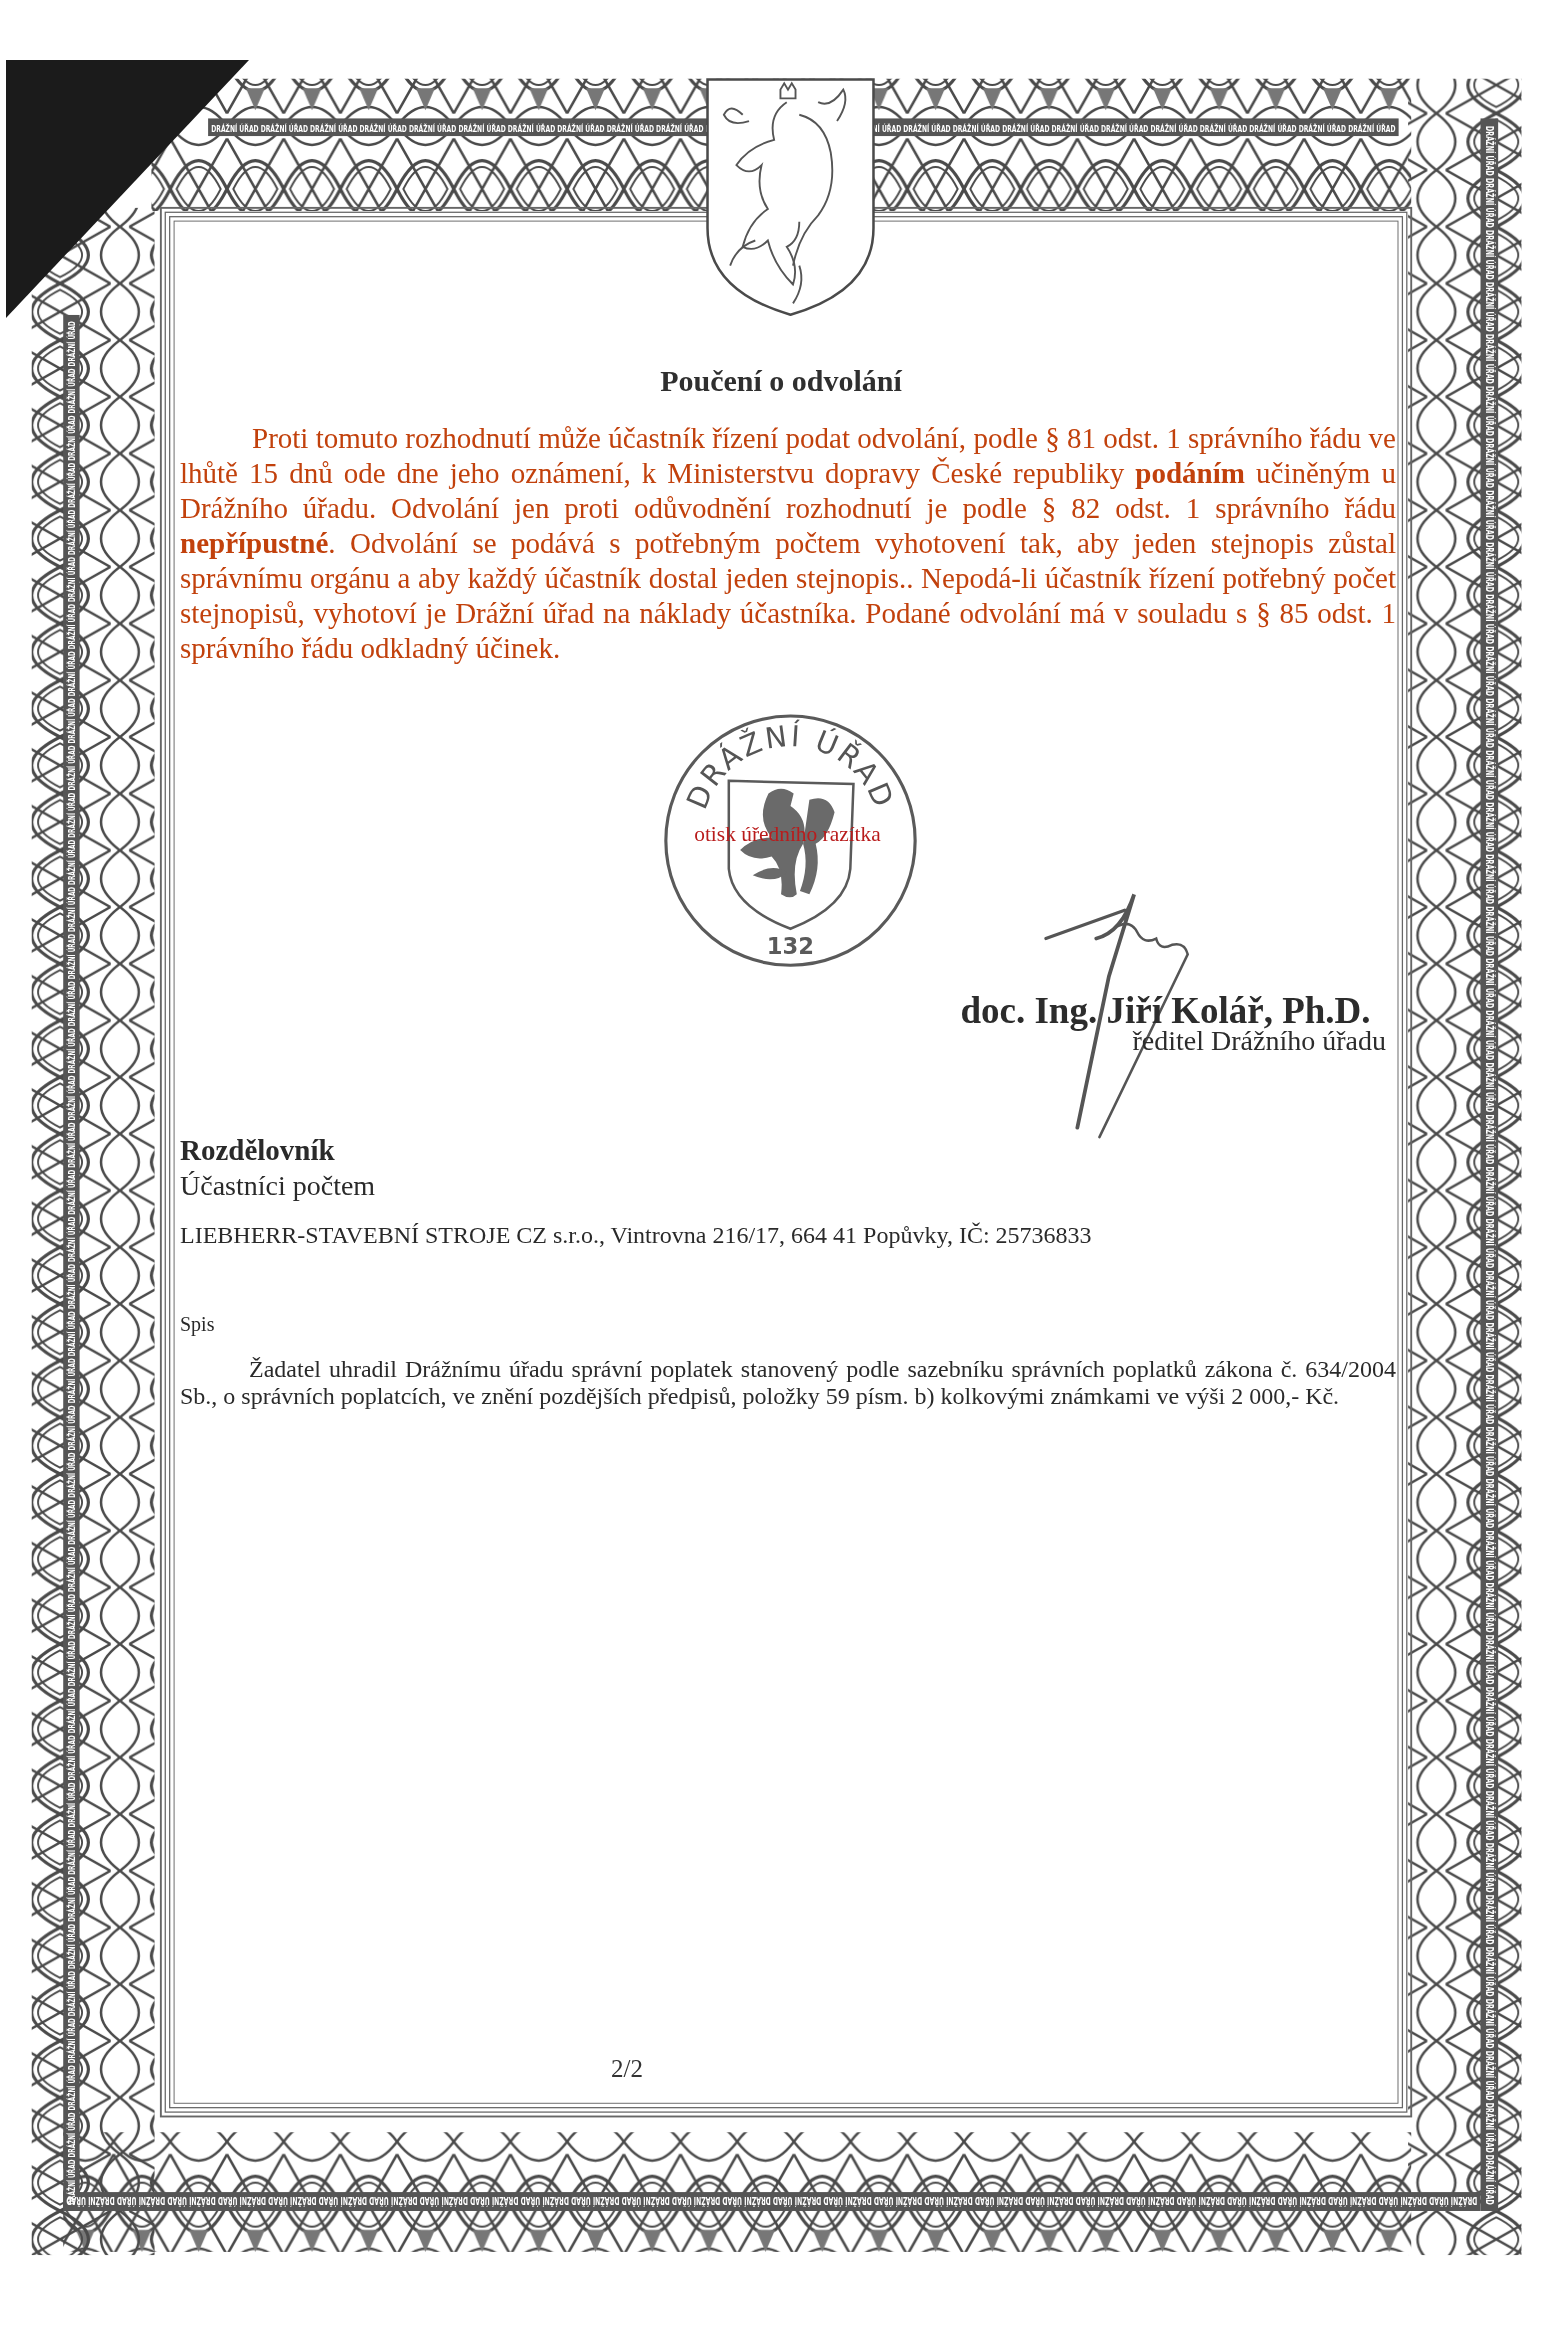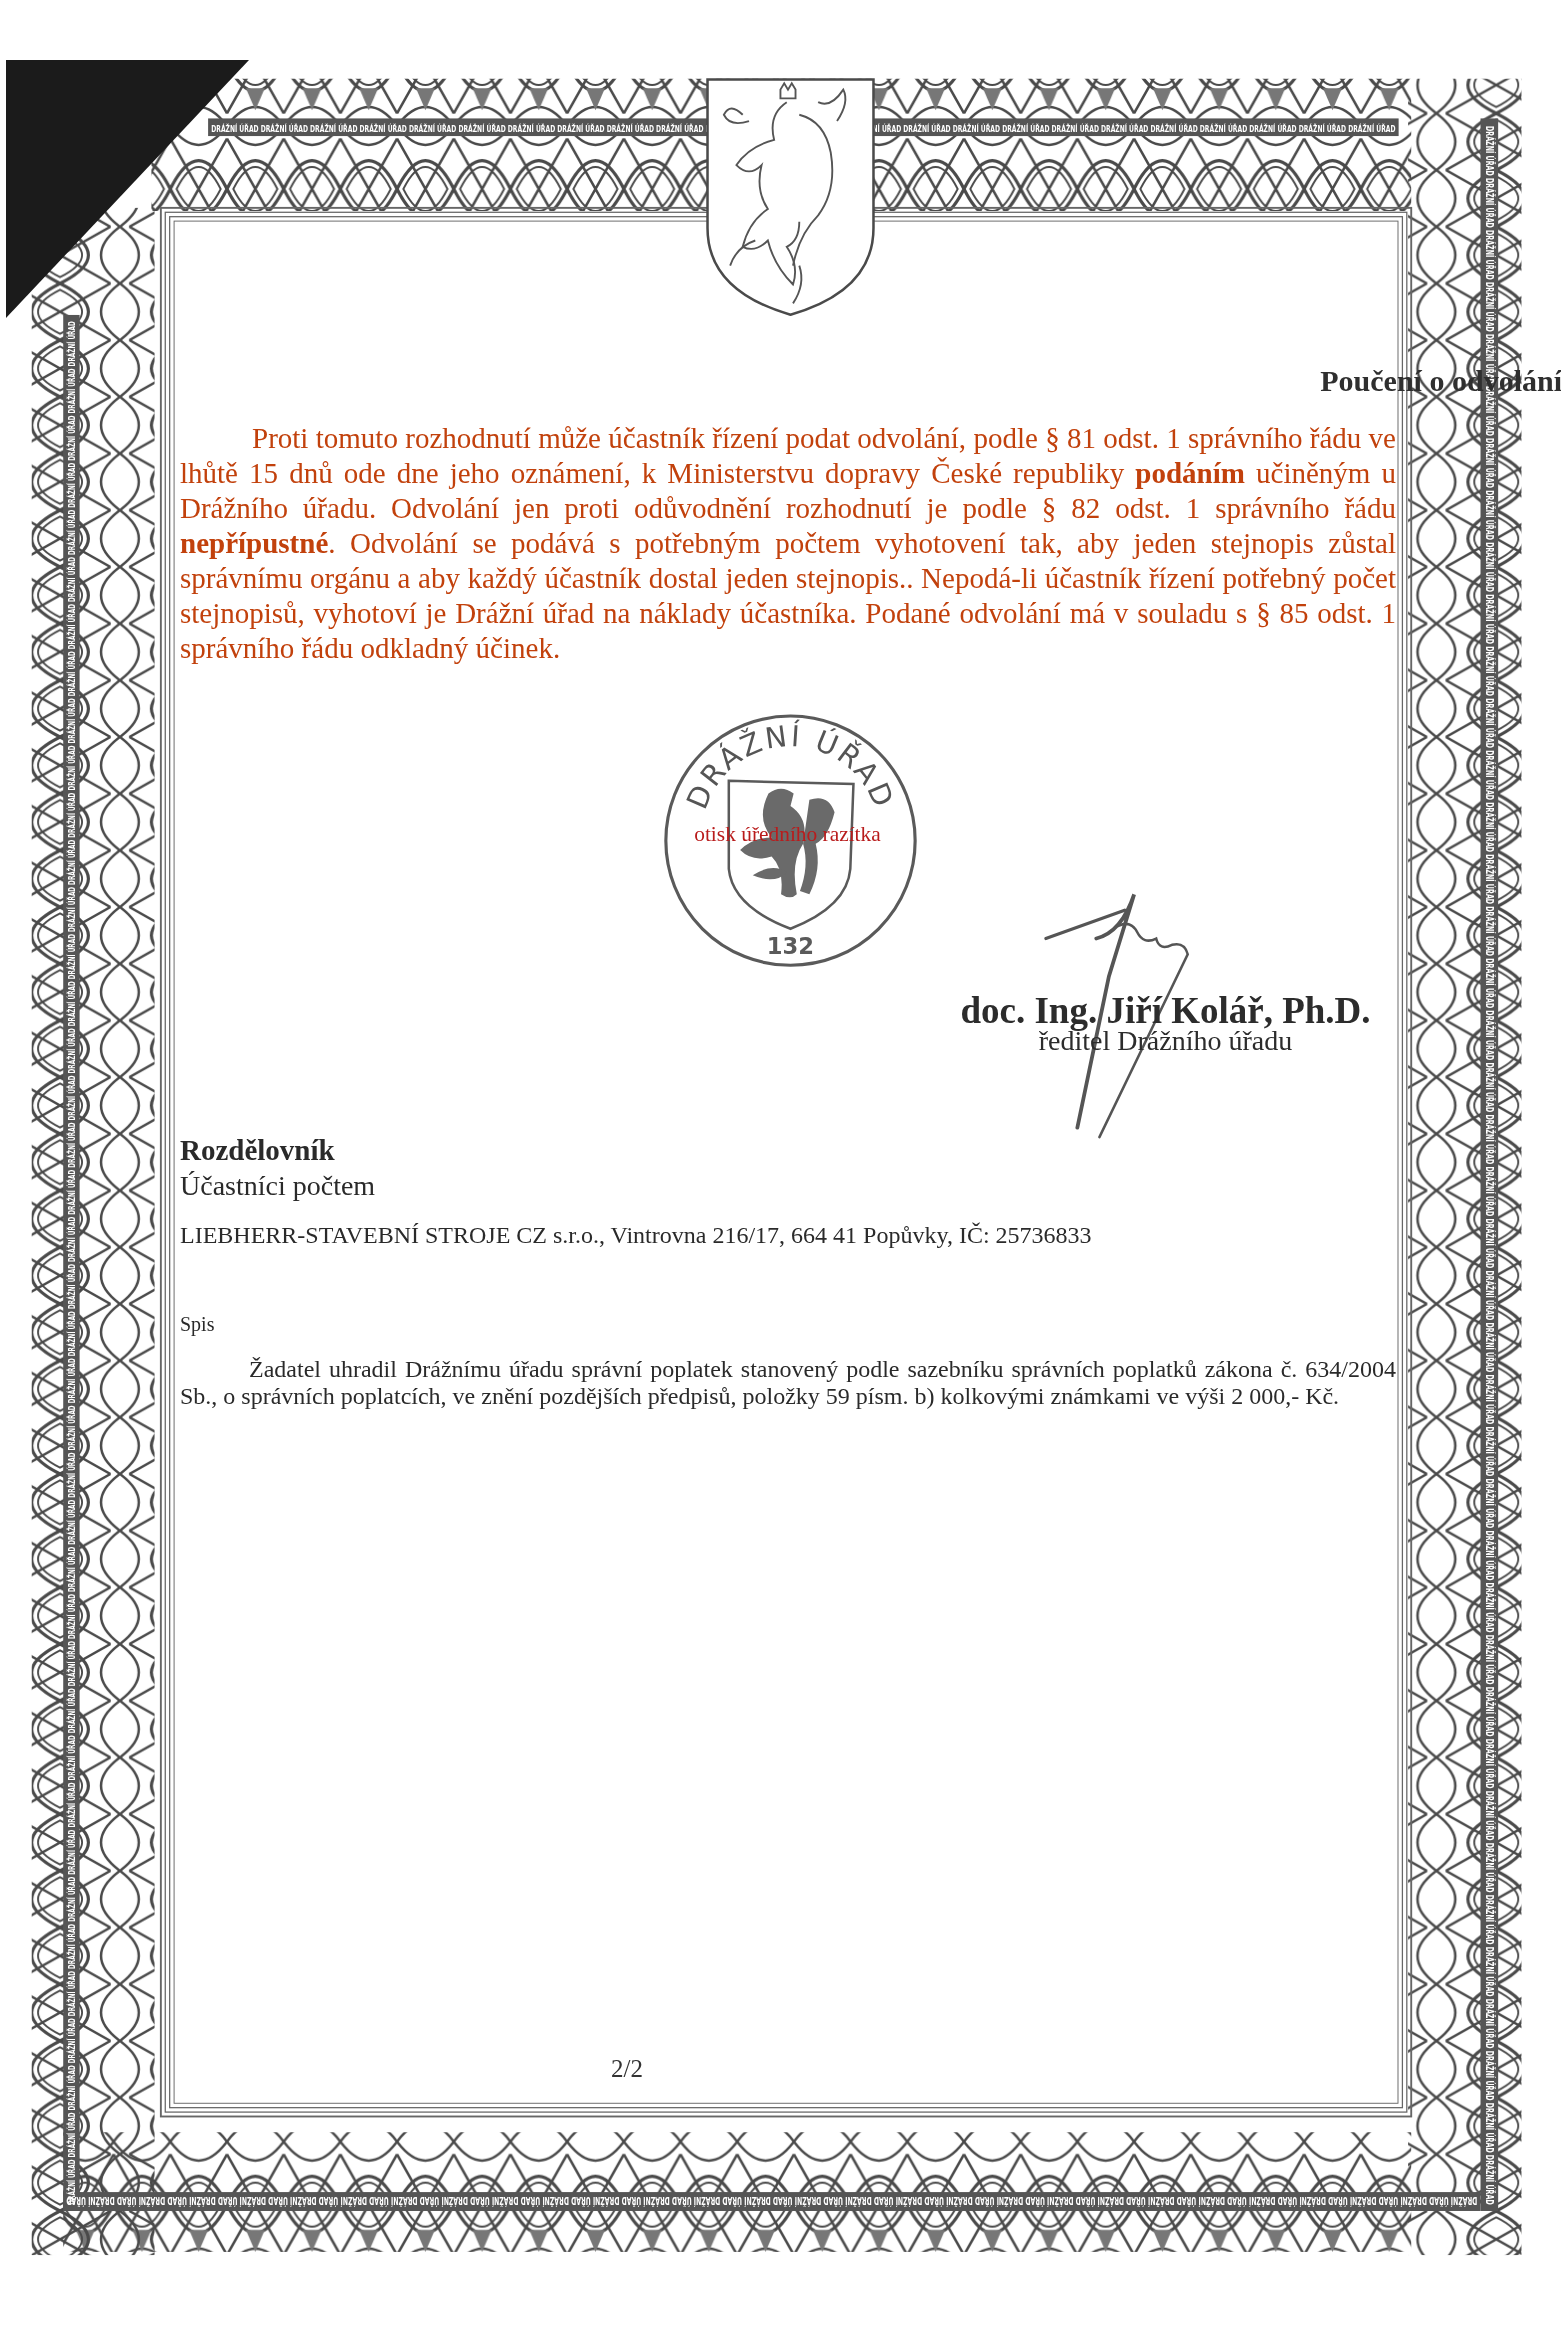--- a/index.html
+++ b/index.html
@@ -6,31 +6,31 @@
   body { width:1562px; height:2342px; position:relative; overflow:hidden; font-family:"Liberation Serif", serif; color:#2a2a2a; }
   .abs { position:absolute; }
   
   #corner { left:6.3px; top:60px; width:0; height:0; border-top:258px solid #1b1b1b; border-right:243px solid transparent; }
   
   #border-svg { left:0; top:0; width:1562px; height:2342px; }
   
   #coat { left:705px; top:77px; width:171px; height:239px; }
   
   .serif { font-family:"Liberation Serif", serif; }
-  #heading { left:0; width:1562px; top:364px; text-align:right; font-size:30px; font-weight:bold; color:#2f2f2f; letter-spacing:0; }
+  #heading { left:0; width:1562px; top:364px; text-align:center; font-size:30px; font-weight:bold; color:#2f2f2f; letter-spacing:0; }
   #appeal { left:180px; width:1216px; top:421px; font-size:29px; line-height:35px; text-align:justify; color:#c2410c; }
   #appeal .indent { display:inline-block; width:72px; }
   #appeal b { font-weight:bold; }
   
   #stamp { left:658px; top:699px; width:265px; height:277px; }
   #stamp-note { left:690px; top:822px; width:195px; text-align:center; font-size:21.4px; color:#b91c1c; }
   
   #sig-stroke { left:1008px; top:888px; width:227px; height:265px; }
   #signer-name { left:945px; width:441px; top:989px; text-align:center; font-size:37px; font-weight:bold; color:#2c2c2c; }
-  #signer-title { left:945px; width:441px; top:1025px; text-align:center; font-size:28px; color:#2c2c2c; }
+  #signer-title { left:945px; width:441px; top:1025px; text-align:right; font-size:28px; color:#2c2c2c; }
   
   #dist-title { left:180px; top:1134px; font-size:29px; font-weight:bold; }
   #dist-sub { left:180px; top:1170px; font-size:28px; }
   #dist-recipient { left:180px; top:1222px; font-size:24px; white-space:nowrap; }
   #dist-file { left:180px; top:1284px; font-size:20px;margin-top:29px; }
   
   #fee-note { left:180px; width:1216px; top:1356px; font-size:24px; line-height:26.5px; text-align:justify; }
   #fee-note .indent { display:inline-block; width:69px; }
   
   #page-num { left:0; width:1254px; top:2055px; text-align:center; font-size:25px; color:#333; }

